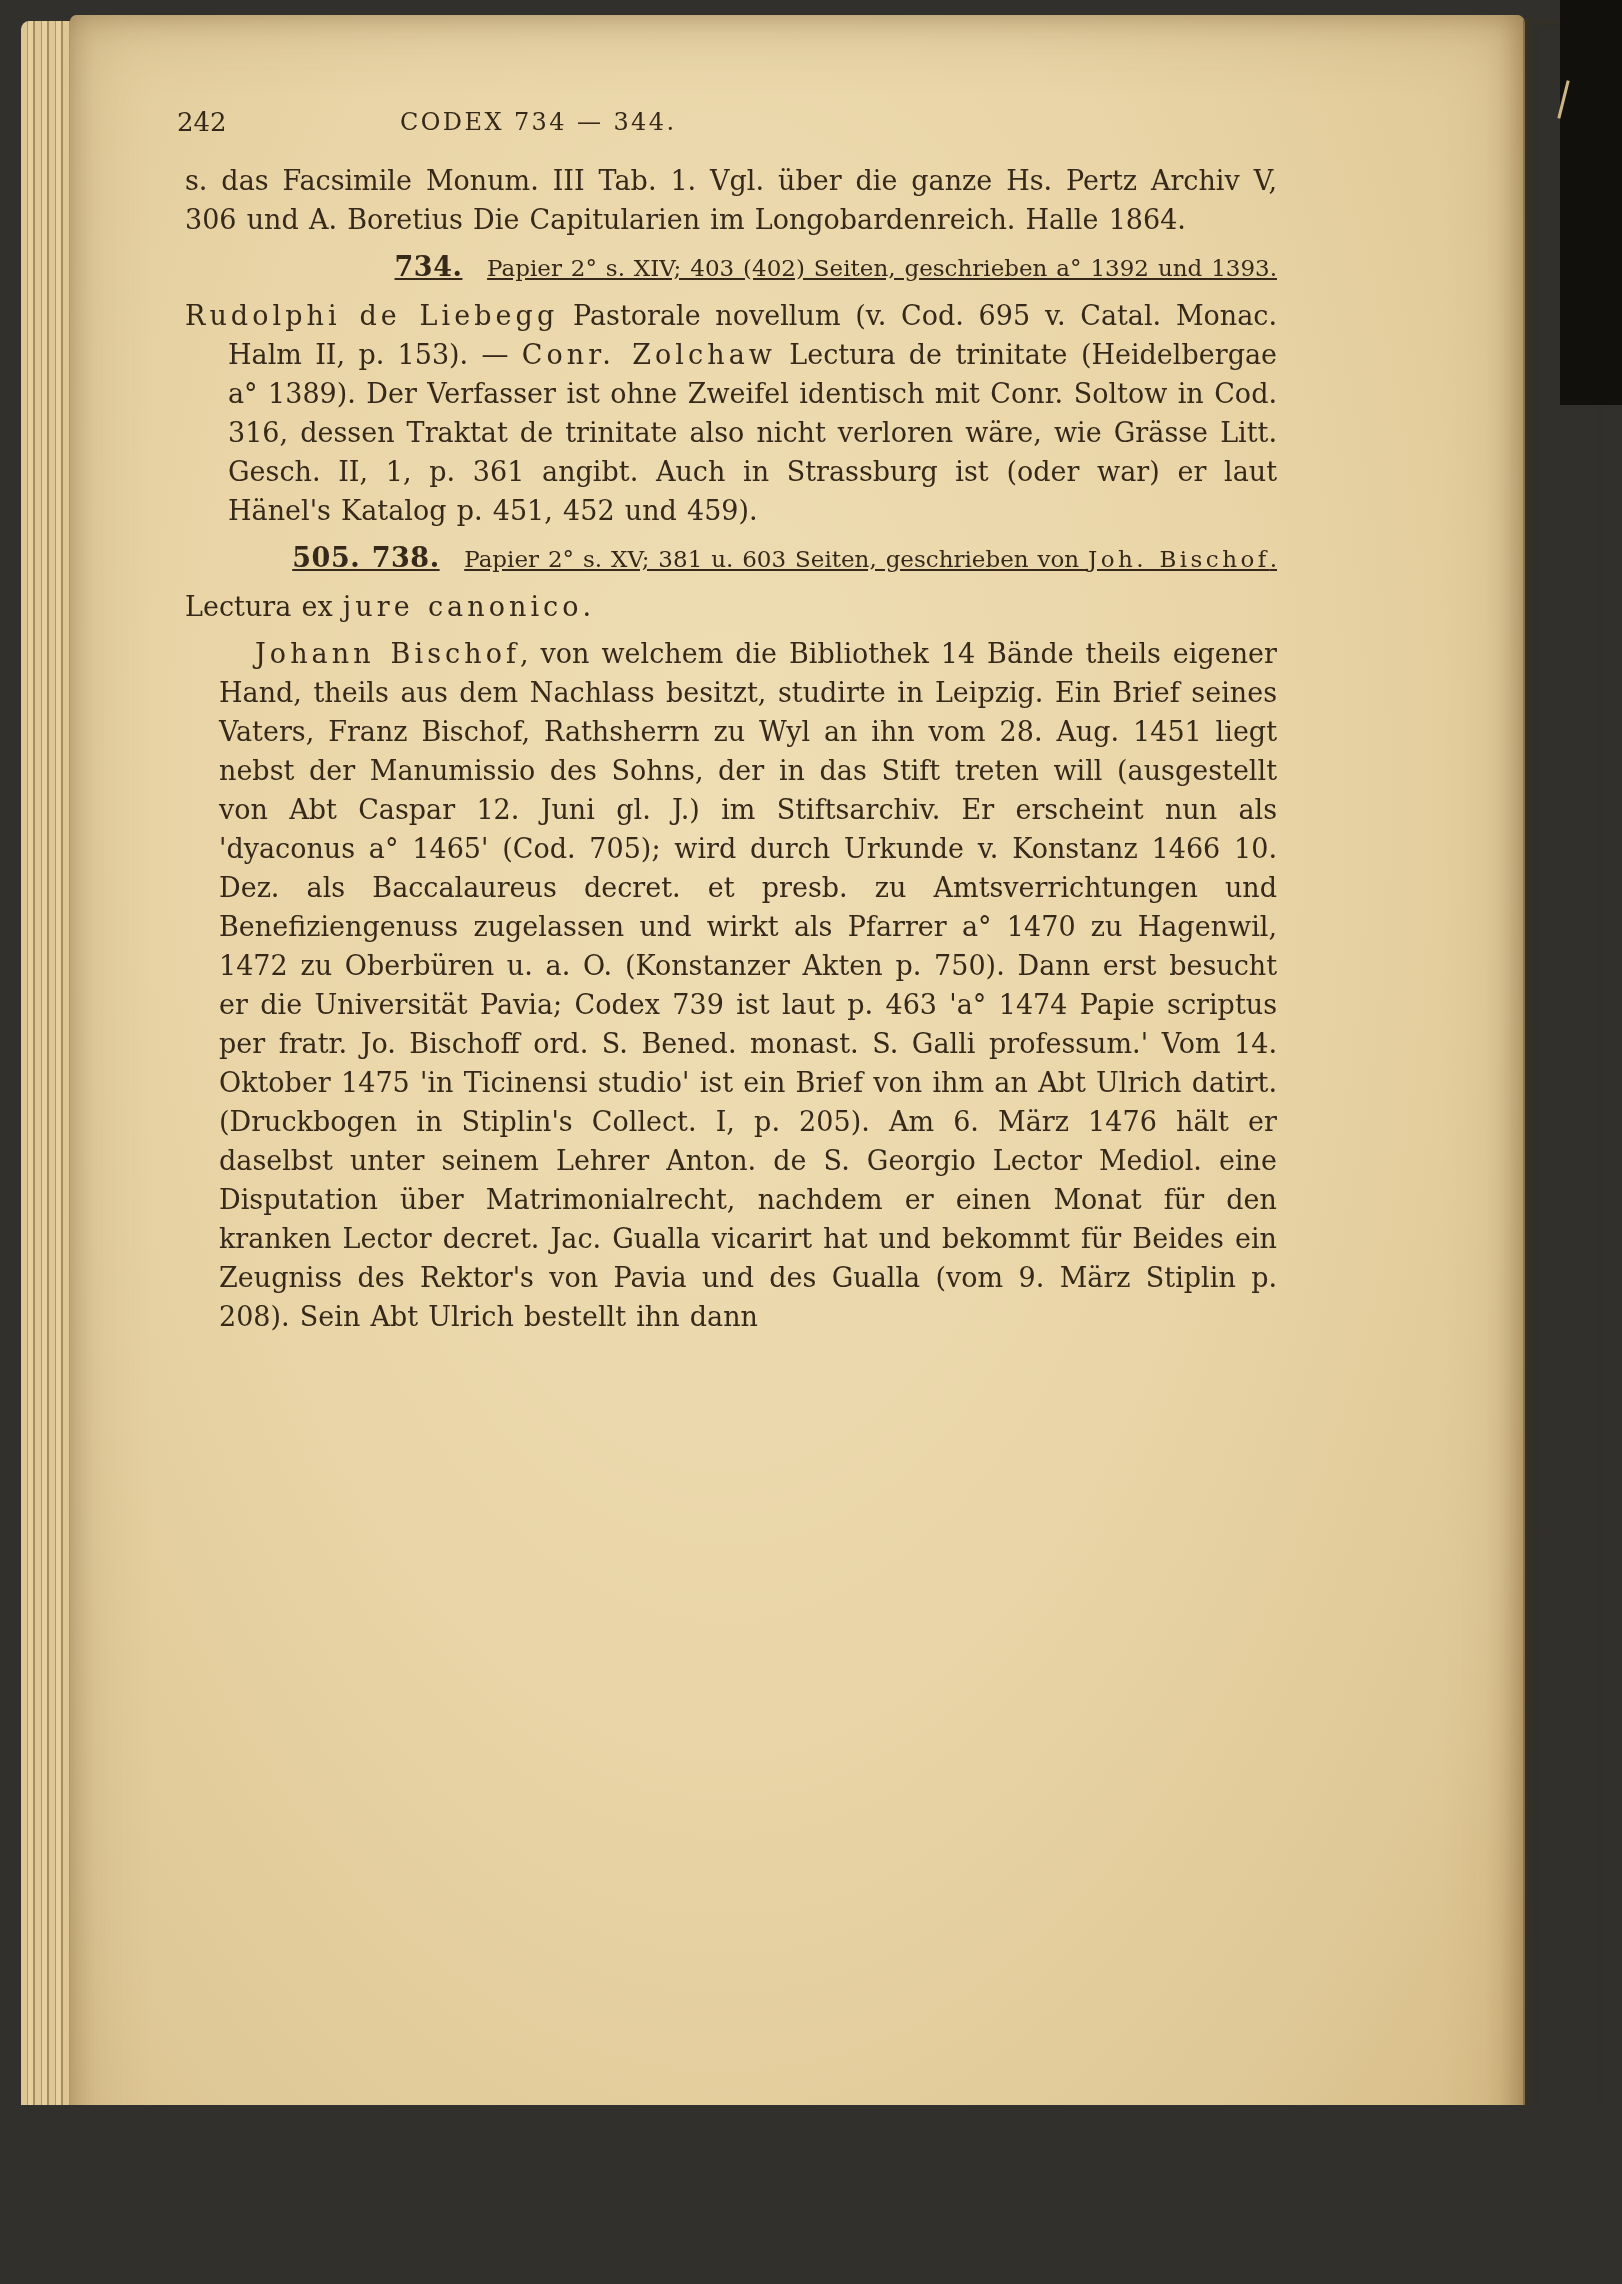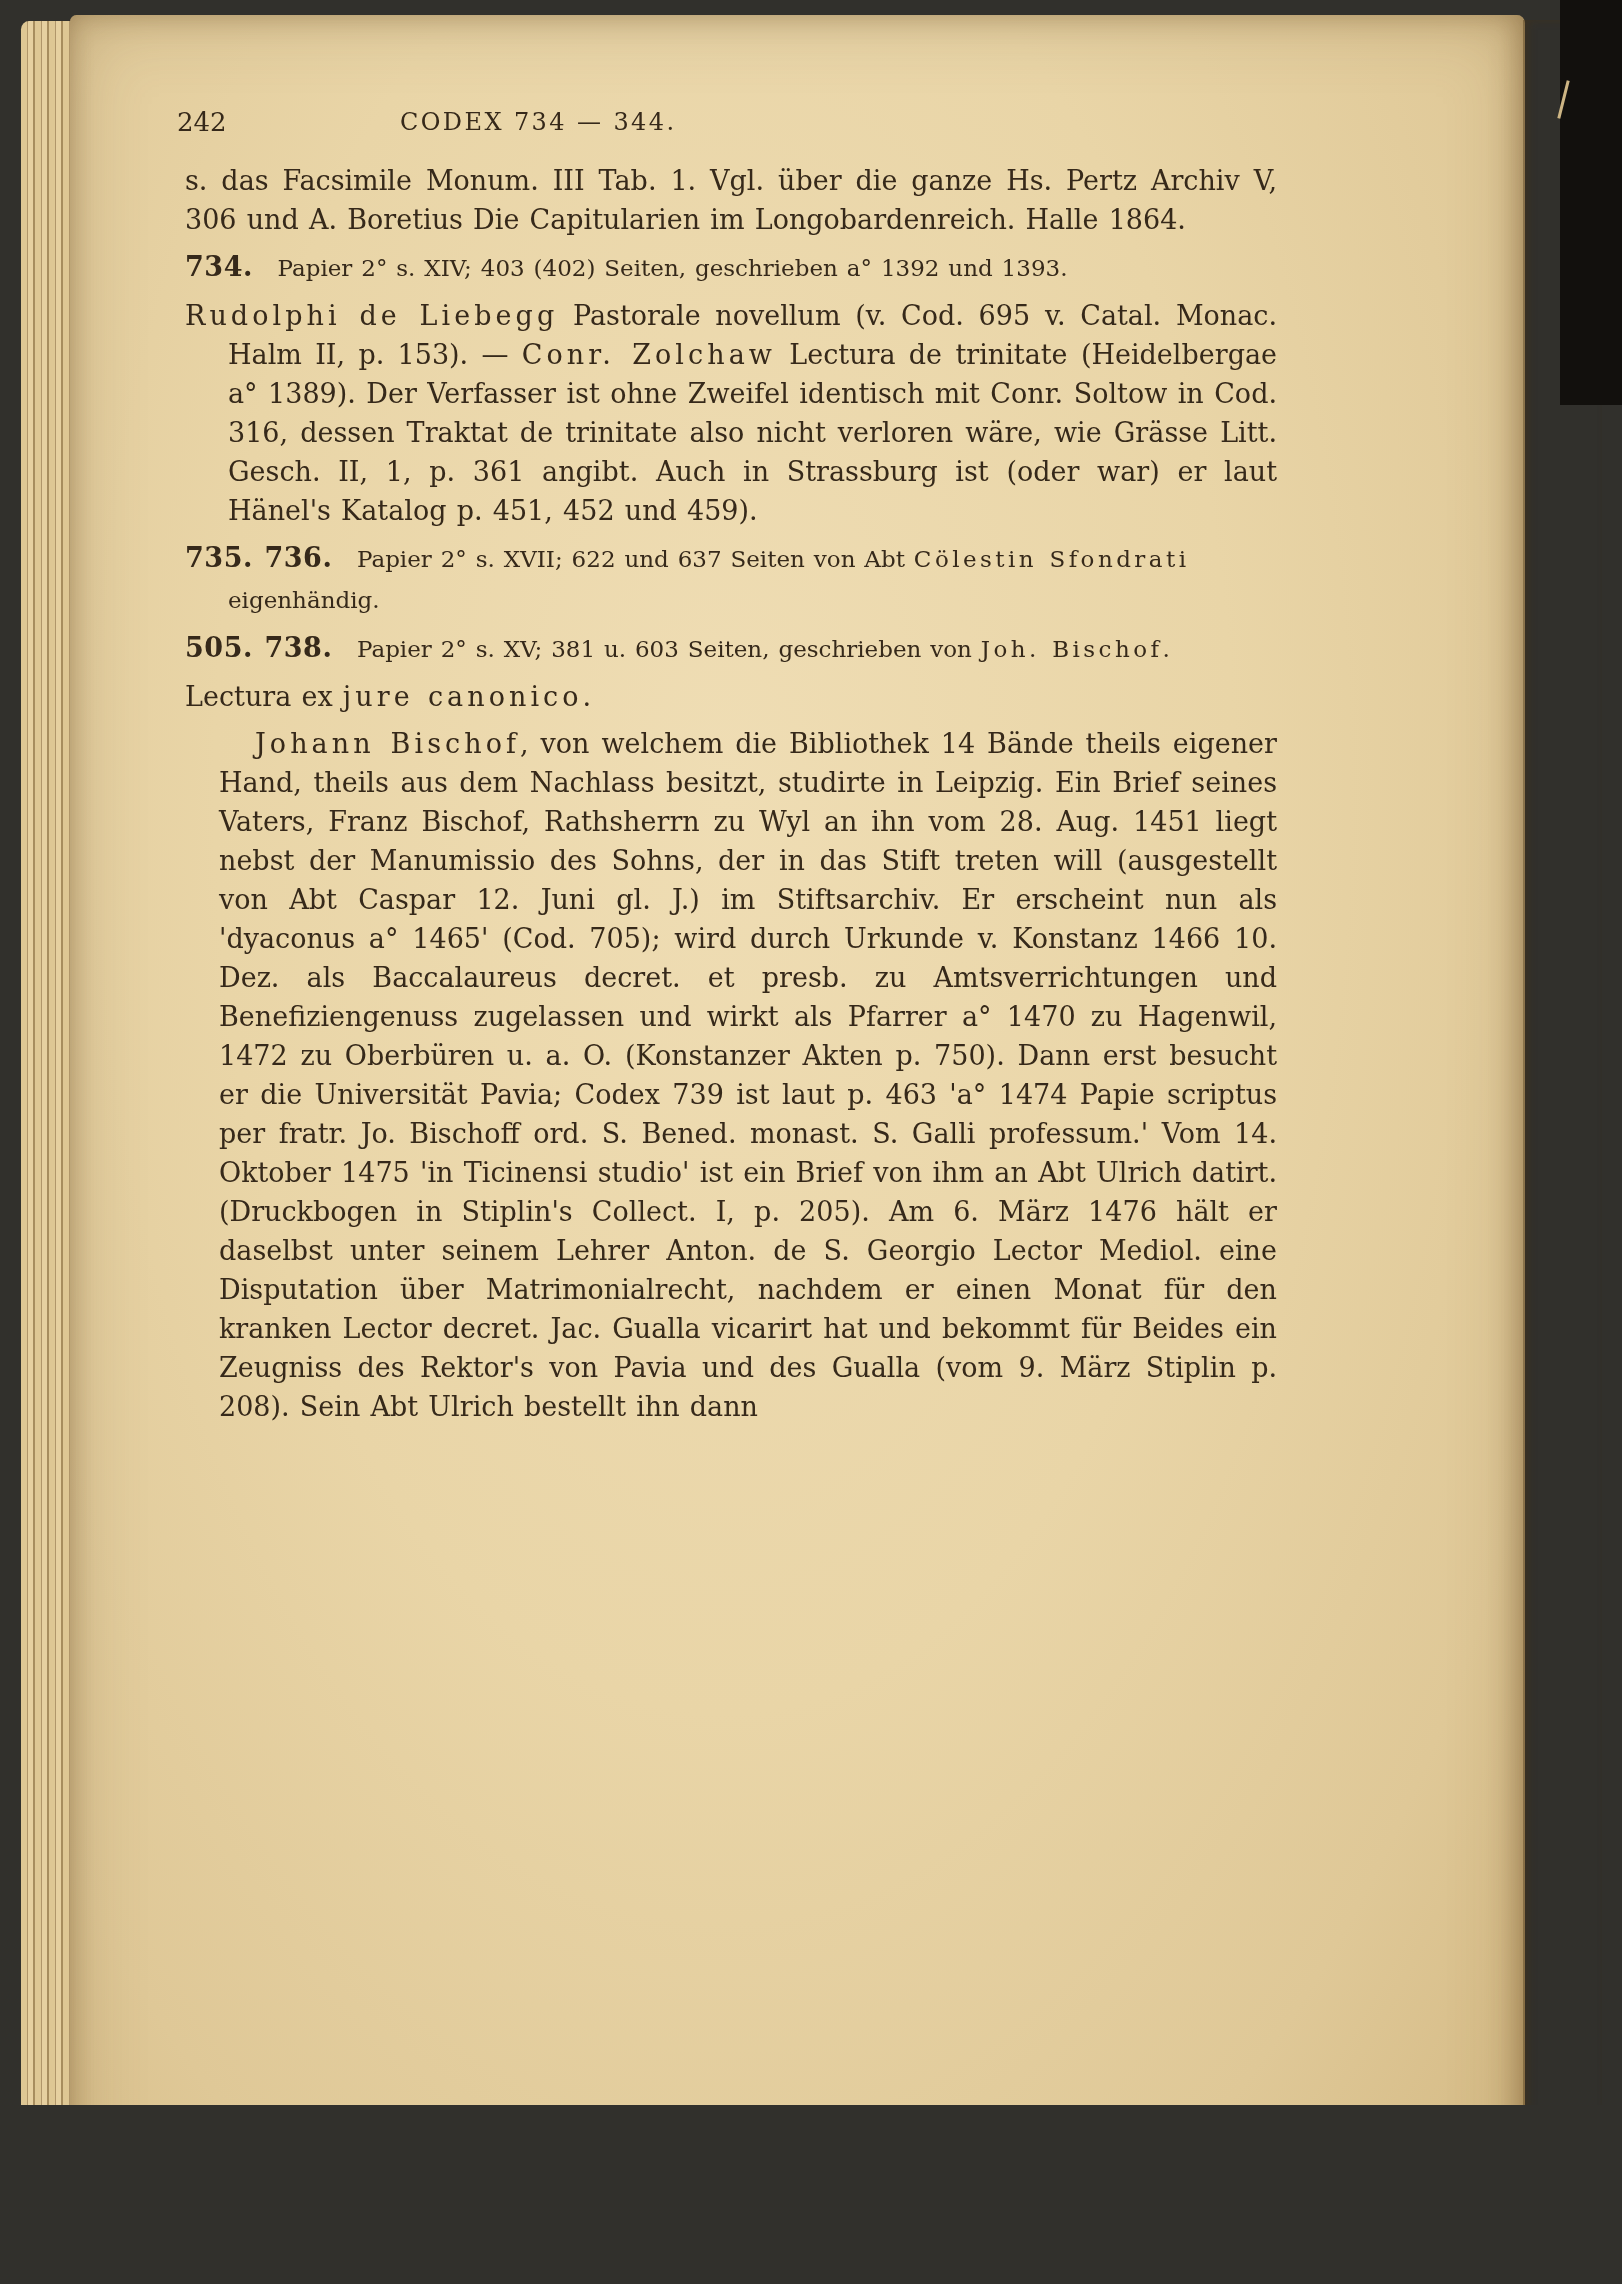--- a/index.html
+++ b/index.html
@@ -102,21 +102,22 @@
     font-size: 27px;
     line-height: 39px;
     color: #36291a;
     text-align: justify;
     word-spacing: 1.6px;
   }
   p.block { margin: 8px; }
   .intro { margin-left: 38px; }
   .entry-head {
     margin-top: 21px;
-    text-align: left;
+    text-align: right;
+    text-decoration: underline;
   }
   .hang {
     padding-left: 43px;
     text-indent: -43px;
   }
   .bio {
     padding-left: 34px;
     text-indent: 36px;
   }
   .plain-seg {}
@@ -143,21 +144,20 @@
 
   <div class="paper">
     <div class="header-row">
       <span class="page-num">242</span>
       <span class="running-head">CODEX 734 — 344.</span>
     </div>
     <div class="text-area">
         <p class="block intro"><span class="plain-seg">s. das Facsimile Monum. III Tab. 1.  Vgl. über die ganze Hs. Pertz Archiv V, 306 und A. Boretius Die Capitularien im Longobardenreich.  Halle 1864.</span></p>
         <p class="block entry-head hang"><span class="num">734.</span><span class="small">Papier 2° s. XIV; 403 (402) Seiten, geschrieben a° 1392 und 1393.</span></p>
         <p class="block hang"><span class="spaced">Rudolphi de Liebegg</span><span class="plain-seg"> Pastorale novellum (v. Cod. 695 v. Catal. Monac. Halm II, p. 153). — </span><span class="spaced">Conr. Zolchaw</span><span class="plain-seg"> Lectura de trinitate (Heidelbergae a° 1389).  Der Verfasser ist ohne Zweifel identisch mit Conr. Soltow in Cod. 316, dessen Traktat de trinitate also nicht verloren wäre, wie Grässe Litt. Gesch. II, 1, p. 361 angibt.  Auch in Strassburg ist (oder war) er laut Hänel's Katalog p. 451, 452 und 459).</span></p>
-        <p class="block entry-head hang"><span class="num">735. 736.</span><span class="small">Papier 2° s. XVII; 622 und 637 Seiten von Abt </span><span class="small-spaced">Cölestin Sfondrati</span><span class="small"> eigenhändig.</span></p>
         <p class="block entry-head hang"><span class="num">505. 738.</span><span class="small">Papier 2° s. XV; 381 u. 603 Seiten, geschrieben von </span><span class="small-spaced">Joh. Bischof</span><span class="small">.</span></p>
         <p class="block plain"><span class="plain-seg">Lectura ex </span><span class="spaced">jure canonico</span><span class="plain-seg">.</span></p>
         <p class="block bio"><span class="spaced">Johann Bischof</span><span class="plain-seg">, von welchem die Bibliothek 14 Bände theils eigener Hand, theils aus dem Nachlass besitzt, studirte in Leipzig. Ein Brief seines Vaters, Franz Bischof, Rathsherrn zu Wyl an ihn vom 28. Aug. 1451 liegt nebst der Manumissio des Sohns, der in das Stift treten will (ausgestellt von Abt Caspar 12. Juni gl. J.) im Stiftsarchiv.  Er erscheint nun als 'dyaconus a° 1465' (Cod. 705); wird durch Urkunde v. Konstanz 1466 10. Dez. als Baccalaureus decret. et presb. zu Amtsverrichtungen und Benefiziengenuss zugelassen und wirkt als Pfarrer a° 1470 zu Hagenwil, 1472 zu Oberbüren u. a. O. (Konstanzer Akten p. 750).  Dann erst besucht er die Universität Pavia; Codex 739 ist laut p. 463 'a° 1474 Papie scriptus per fratr. Jo. Bischoff ord. S. Bened. monast. S. Galli professum.'  Vom 14. Oktober 1475 'in Ticinensi studio' ist ein Brief von ihm an Abt Ulrich datirt.  (Druckbogen in Stiplin's Collect. I, p. 205).  Am 6. März 1476 hält er daselbst unter seinem Lehrer Anton. de S. Georgio Lector Mediol. eine Disputation über Matrimonialrecht, nachdem er einen Monat für den kranken Lector decret. Jac. Gualla vicarirt hat und bekommt für Beides ein Zeugniss des Rektor's von Pavia und des Gualla (vom 9. März Stiplin p. 208).  Sein Abt Ulrich bestellt ihn dann</span></p>
       </div>
   </div>
 
   <div class="second-page"></div>
   <div class="black-bar"></div>
   <div class="corner-mark"></div>
 

